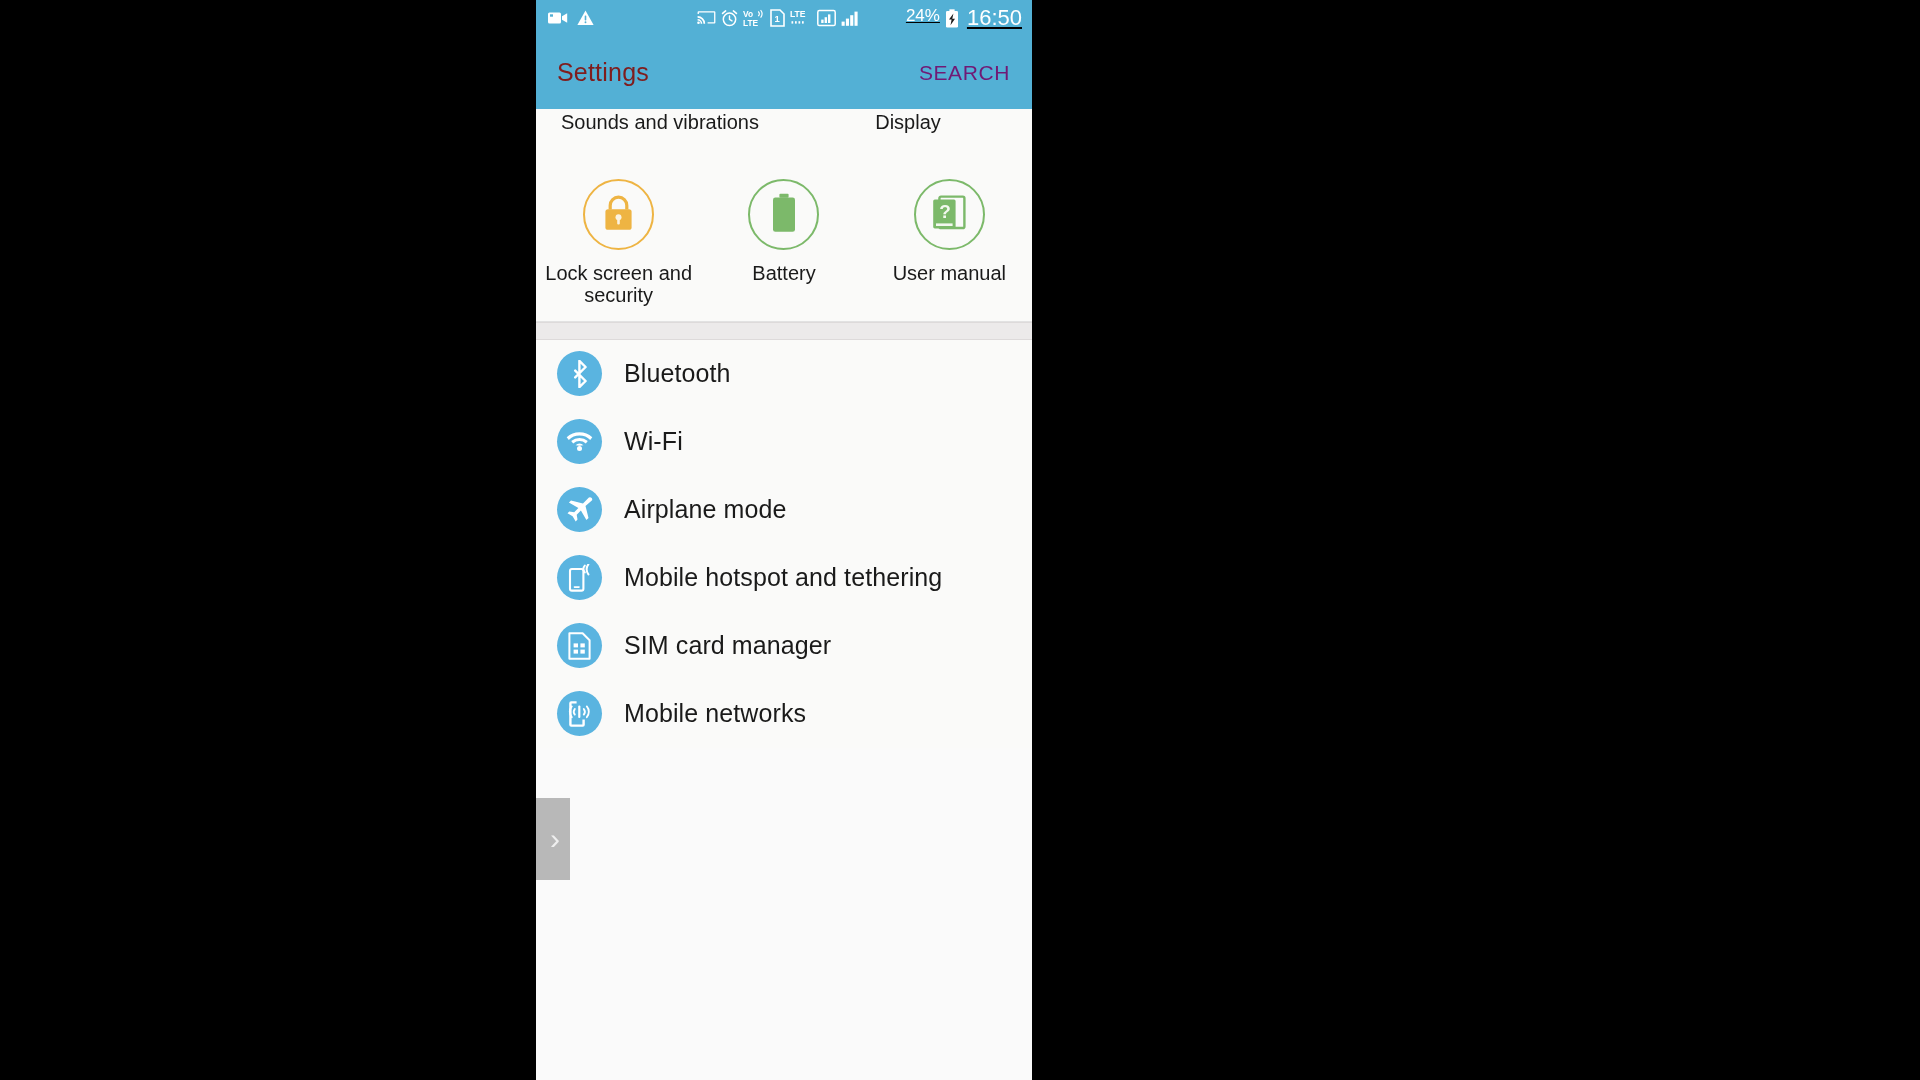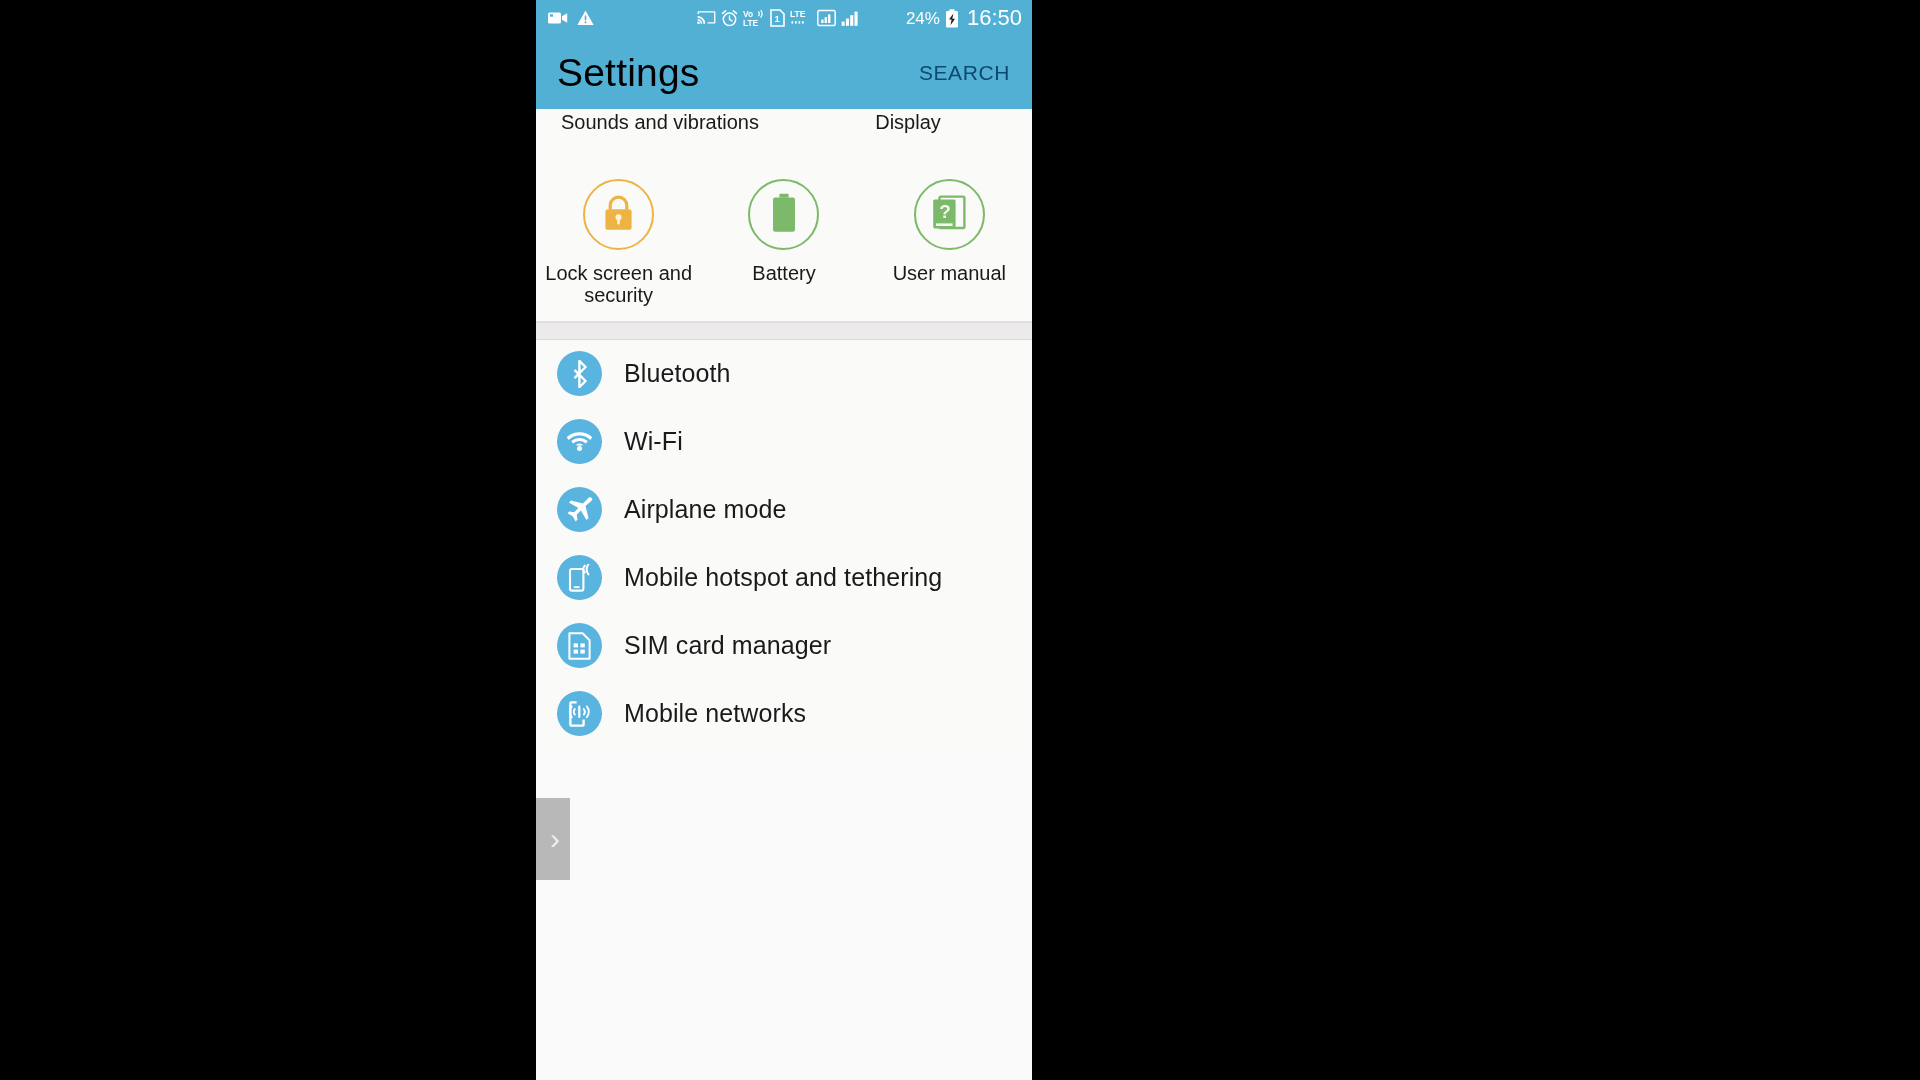--- a/index.html
+++ b/index.html
@@ -42,23 +42,23 @@
   }
   .sb-left {
     display: flex;
     align-items: center;
     gap: 9px;
     flex: 0 0 auto;
   }
   .sb-spacer { flex: 1 1 auto; }
   .sb-right {
     display: flex;
-    align-items: center;
     gap: 5px;
     flex: 0 0 auto;
+    text-decoration: underline;
   }
   .sb-icon {
     display: inline-flex;
     align-items: center;
     justify-content: center;
     color: #ffffff;
     line-height: 1;
   }
   .sb-text {
     color: #ffffff;
@@ -80,28 +80,28 @@
   .app-bar {
     position: relative;
     height: 73px;
     background: #53b0d5;
     display: flex;
     align-items: center;
     padding: 0 18px 0 21px;
     box-sizing: border-box;
   }
   .app-title {
-    color: #000000;
-    font-size: 39px;
+    color: #7f1d1d;
+    font-size: 25px;
     font-weight: 400;
     letter-spacing: 0.2px;
   }
   .app-bar-spacer { flex: 1 1 auto; }
   .search-btn {
-    color: #0c4a6e;
+    color: #701a75;
     font-size: 21px;
     letter-spacing: 0.6px;
     padding: 6px 4px;
     cursor: pointer;
   }
 
   
   .quick-grid {
     background: #fafaf9;
     padding: 0 0 14px 0;

